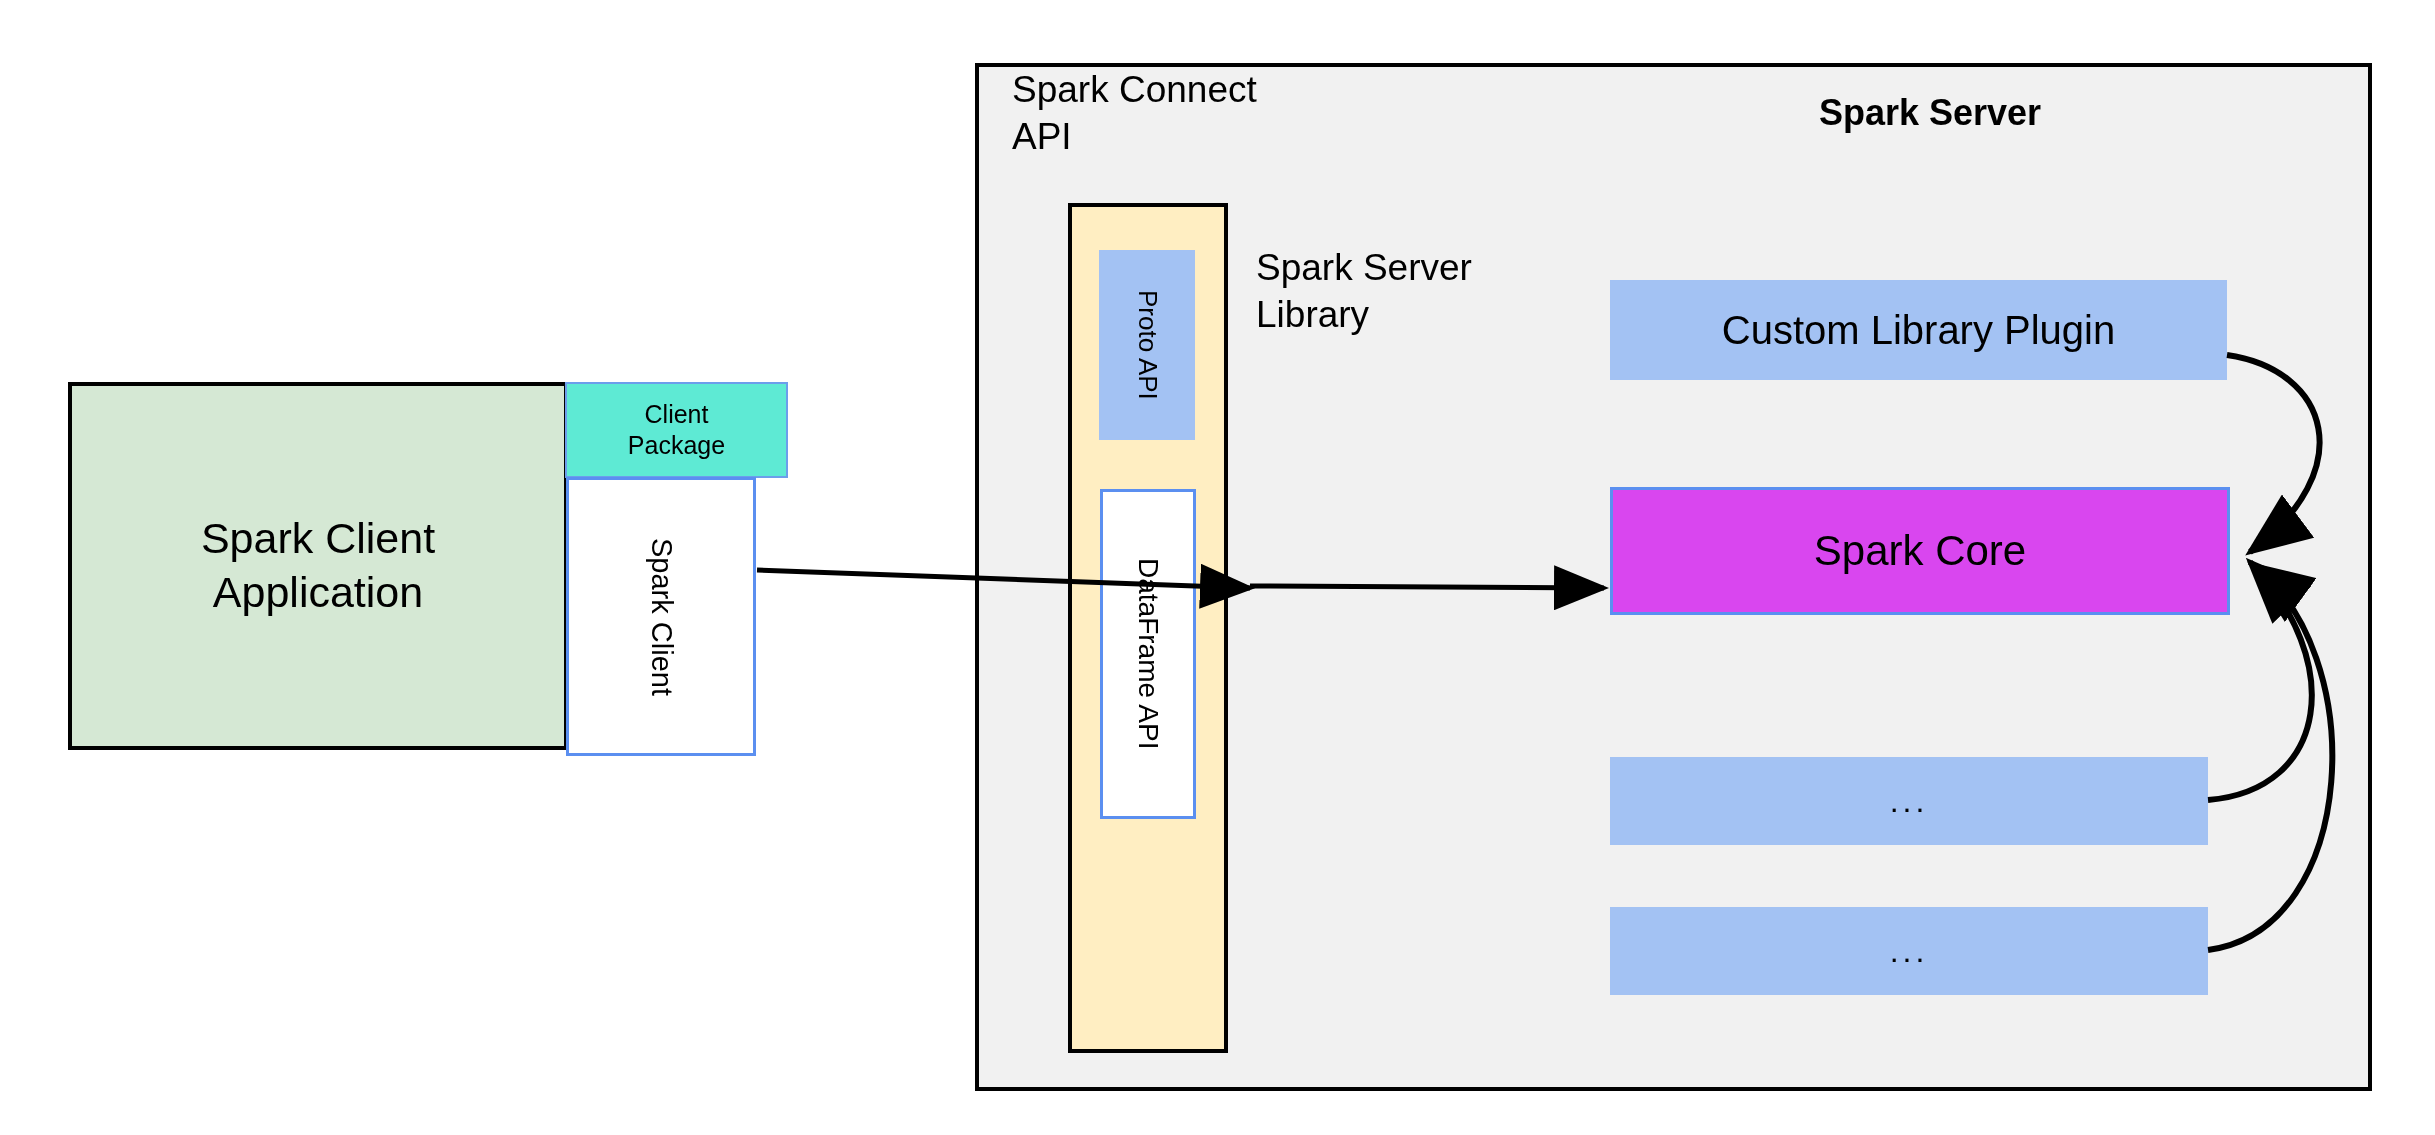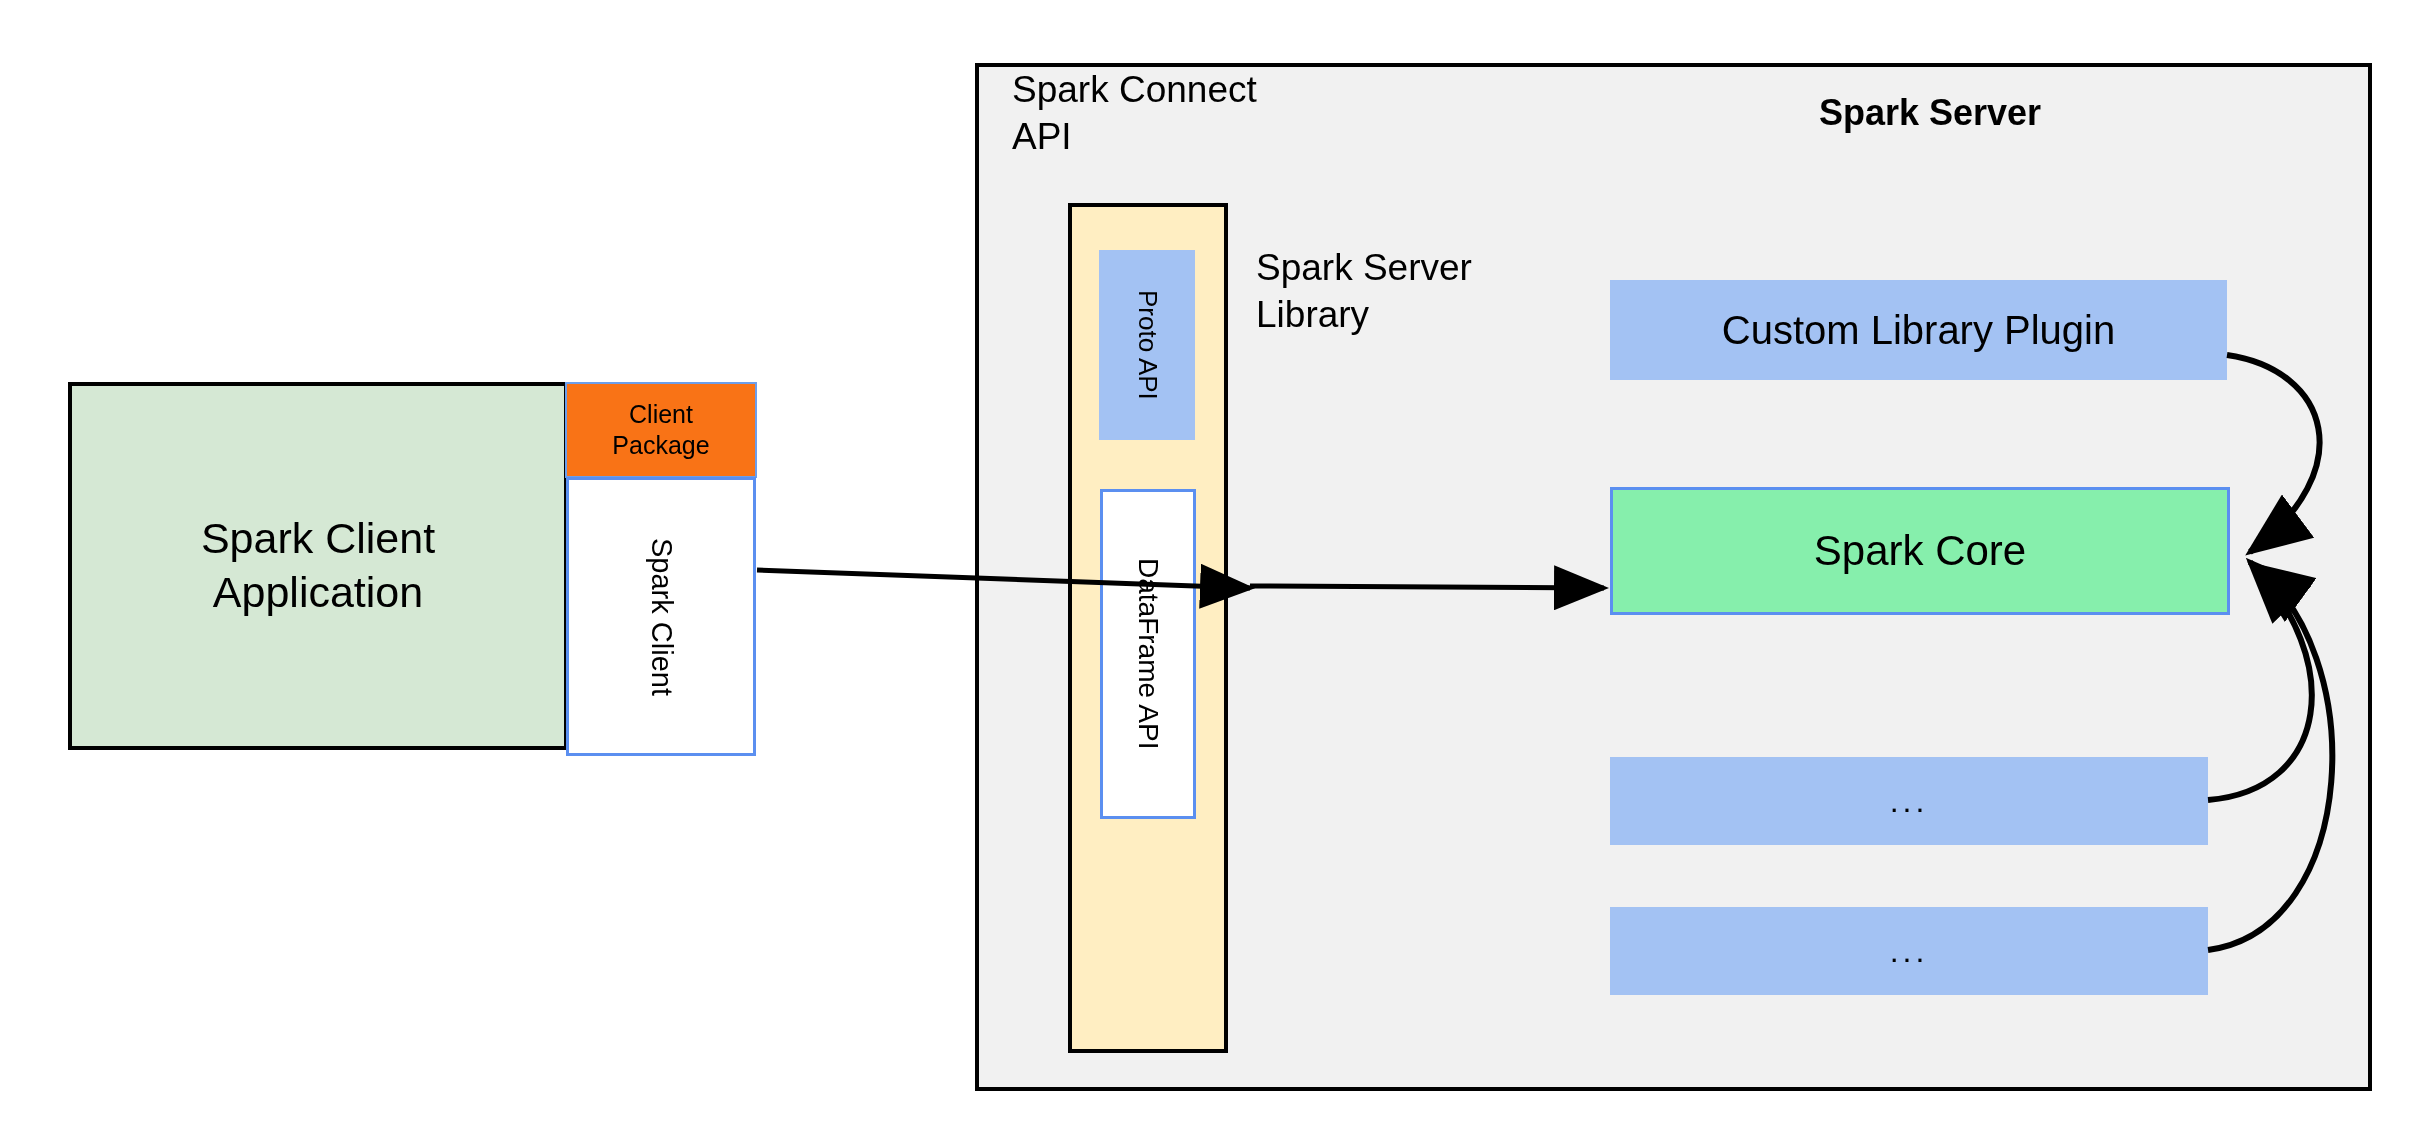--- a/index.html
+++ b/index.html
@@ -28,22 +28,22 @@
 
   
   #client-app-box {
     left: 68px; top: 382px; width: 500px; height: 368px;
     background: #d5e8d4;
     border: 4px solid #000000;
     font-size: 43px;
     line-height: 1.25;
   }
   #client-package-box {
-    left: 565px; top: 382px; width: 192px; height: 96px;
-    background: #f97316;
+    left: 565px; top: 382px; width: 223px; height: 96px;
+    background: #5eead4;
     border: 2px solid #6c9eeb;
     font-size: 25px;
     line-height: 1.25;
   }
   #spark-client-box {
     left: 566px; top: 477px; width: 190px; height: 279px;
     background: #ffffff;
     border: 3px solid #5b8ff0;
     font-size: 29px;
   }
@@ -97,21 +97,21 @@
   }
 
   
   #custom-library-plugin-box {
     left: 1610px; top: 280px; width: 617px; height: 100px;
     background: #a3c2f3;
     font-size: 40px;
   }
   #spark-core-box {
     left: 1610px; top: 487px; width: 620px; height: 128px;
-    background: #86efac;
+    background: #d946ef;
     border: 3px solid #5b8ff0;
     font-size: 42px;
   }
   #dots-box-1 {
     left: 1610px; top: 757px; width: 598px; height: 88px;
     background: #a3c2f3;
     font-size: 32px;
     letter-spacing: 4px;
   }
   #dots-box-2 {

